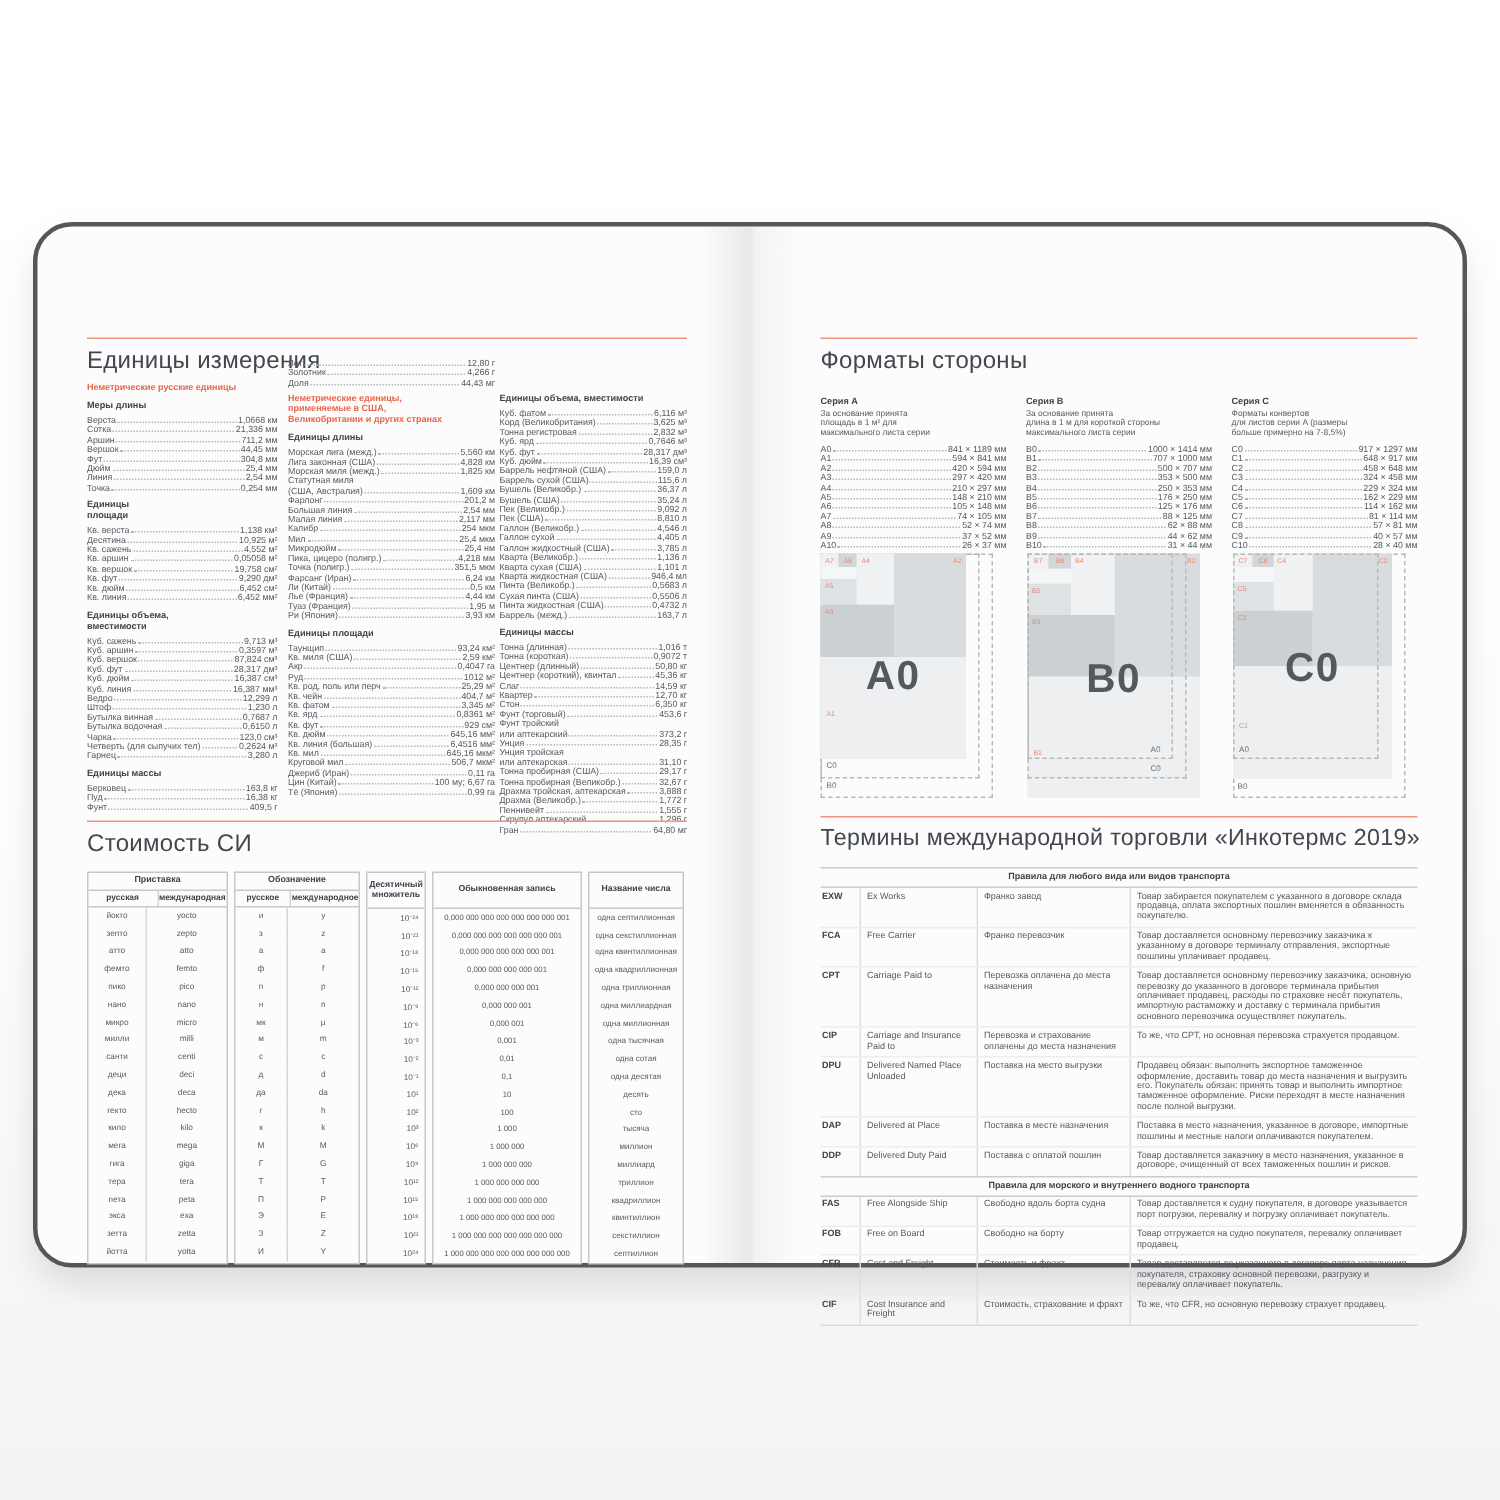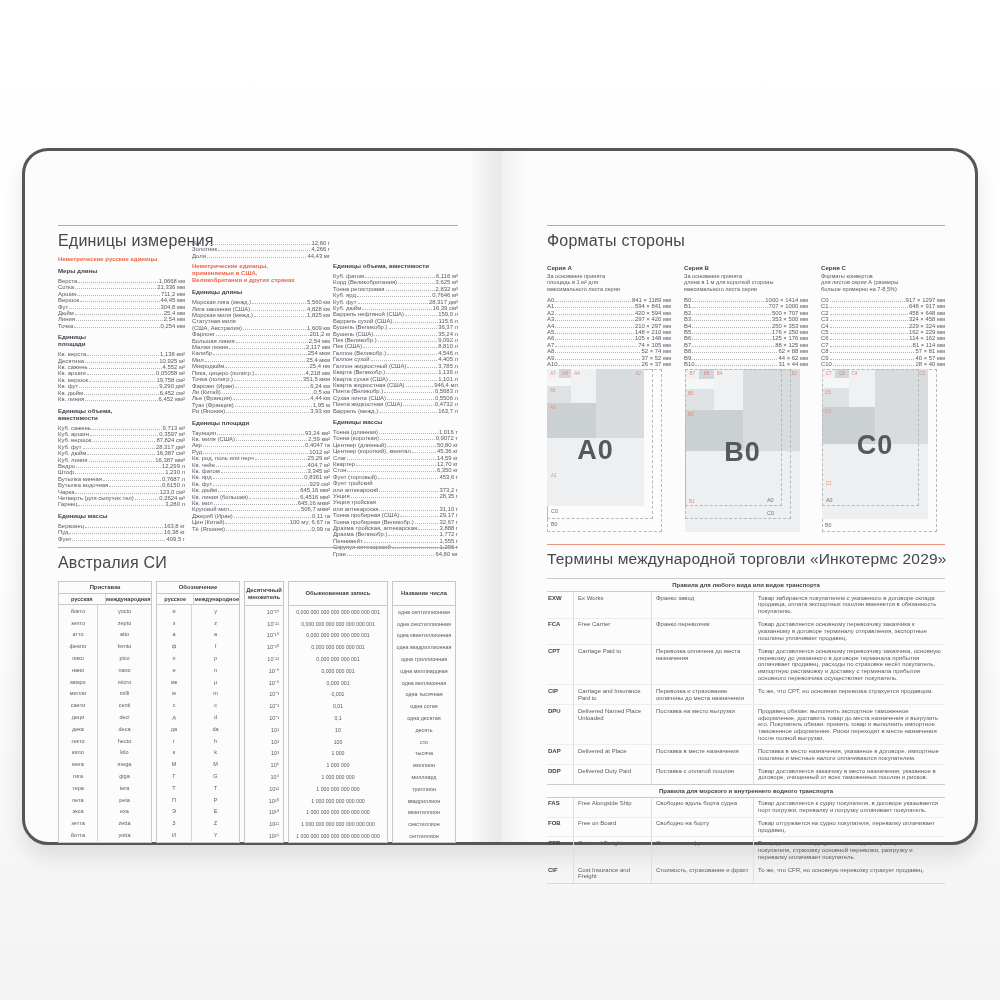--- a/index.html
+++ b/index.html
@@ -753,21 +753,21 @@
                     <span class="rl">Гран</span>
                     <span class="dots"></span>
                     <span class="rv">64,80 мг</span>
                   </div>
               </div>
             </div>
           </div>
       </div>
 
       <div class="rule" style="top:364px"></div>
-      <div class="title si-title">Австралия СИ</div>
+      <div class="title si-title">Стоимость СИ</div>
 
       <div class="si-wrap">
         <div class="si-g g1">
           <div class="si-gt">Приставка</div>
           <div class="si-sub">
             <span>русская</span>
             <span>международная</span>
           </div>
           <div>
 
@@ -1437,21 +1437,21 @@
                 <span class="clbl lc">C8</span>
               </div>
             <div class="big" style="top:61px;width:106px">C0</div>
           </div>
           <div class="dash" style="width:97px;height:137px"></div>
           <span class="dashlbl" style="left:4px;top:128px">A0</span>
         </div>
       </div>
 
       <div class="rule" style="top:361px"></div>
-      <div class="title inco-title" style="font-size:15.5px">Термины международной торговли «Инкотермс 2029»</div>
+      <div class="title inco-title" style="font-size:15.5px">Термины международной торговли «Инкотермс 2019»</div>
 
       <div class="inco">
 
       <div class="inco-sec">
             <div class="inco-sec-head">Правила для любого вида или видов транспорта</div>
             <div>
 
             <div class="inco-row">
                   <div class="ic code">EXW</div>
                   <div class="ic en">Ex Works</div>

